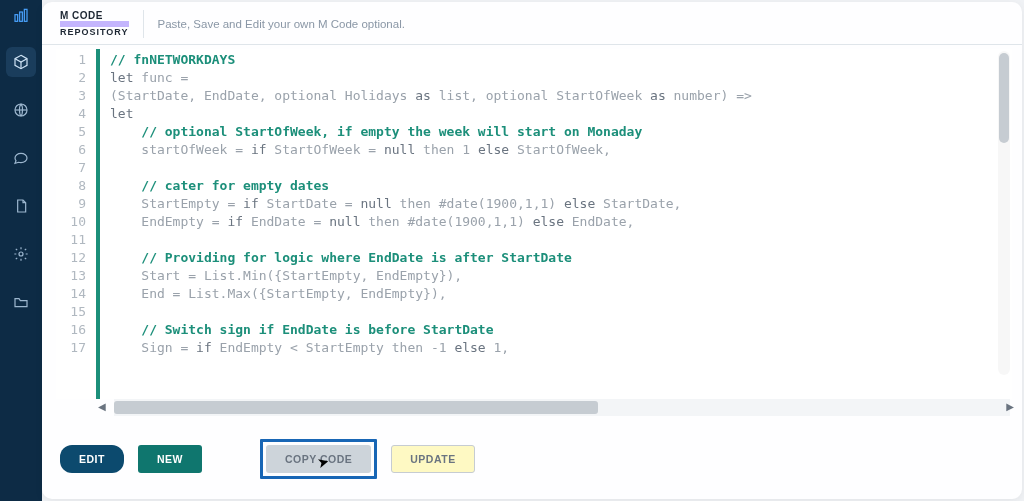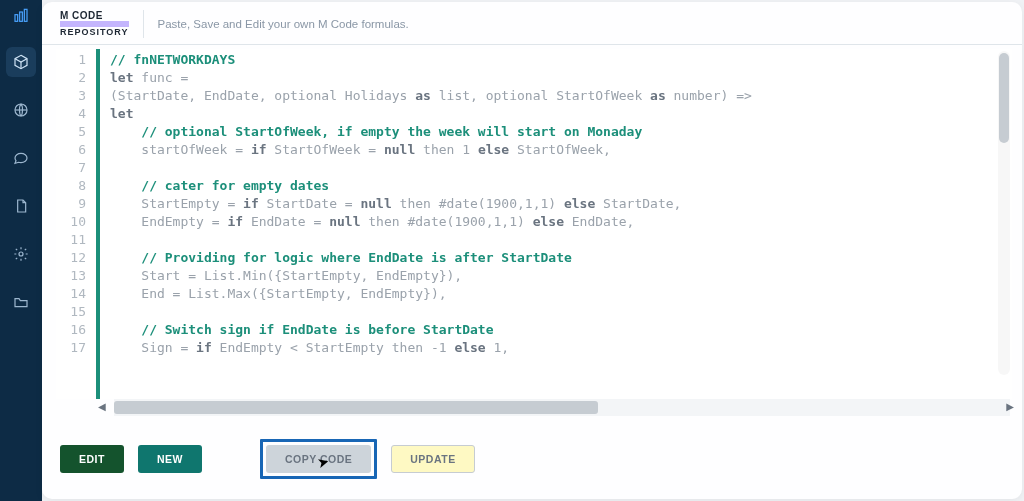--- a/index.html
+++ b/index.html
@@ -22,36 +22,36 @@
   .header .sep { width:1px; height:28px; background:#dfe5ea; }
   .header .tagline { color:#8a97a6; font-size:11.5px; line-height:1.3; }
 
   
   .editor-wrap { flex:1; display:flex; flex-direction:column; padding:4px 10px 0 14px; overflow:hidden; }
   .editor { flex:1; display:flex; font-family: "Consolas","Menlo","Monaco",monospace; font-size:13px; position:relative; overflow:hidden; }
   .gutter { width:44px; text-align:right; color:#b0b8c0; padding:2px 10px 2px 0; user-select:none; border-right:4px solid #1c8f7a; background:#fff;}
   .gutter div { height:18px; line-height:18px; }
   .code { flex:1; padding:2px 8px 2px 10px; background:#fff; color:#9aa2ab; overflow:hidden; white-space:pre; position:relative;}
   .code .line { height:18px; line-height:18px; }
-  .kw { color:#6a7480; font-weight:700; }
+  .kw { color:#6a7480; font-weight:400; }
   .cm { color:#1c8f7a; font-weight:600; }
   .id { color:#9aa2ab; }
 
   .vscroll { position:absolute; right:2px; top:2px; width:12px; height:calc(100% - 26px); background:rgba(0,0,0,0.03); border-radius:6px;}
   .vscroll .thumb { position:absolute; left:1px; right:1px; top:2px; height:90px; background:#c6ccd2; border-radius:5px;}
 
   .hscroll { height:17px; background:#f3f5f7; display:flex; align-items:center; margin:0 2px 4px 58px; position:relative;}
   .hscroll .thumb { height:13px; background:#c6ccd2; border-radius:3px; }
   .hscroll .arrow-left, .hscroll .arrow-right { position:absolute; font-size:10px; color:#6a7480; top:2px;}
   .hscroll .arrow-left{left:-16px;} .hscroll .arrow-right{right:-4px;}
 
   
   .footer { padding:18px 18px 20px; display:flex; gap:14px; align-items:center; border-top:1px solid transparent; }
   .btn { font-size:10.5px; font-weight:700; letter-spacing:0.5px; padding:7px 18px; border-radius:3px; cursor:pointer; border:1px solid transparent; }
-  .btn.green { background:#14532d; color:#fff; }
+  .btn.green { background:#0c4a6e; color:#fff;border-radius:12px; }
   .btn.blue { background:#0f766e; color:#fff; }
   .btn.outline { background:#fef9c3; color:#6a7480; border:1px solid #c6ccd2; }
   .btn.copy { background:#cdd4da; color:#6a7480; }
   .copy-ring { border:3px solid #1866b5; padding:3px; border-radius:1px; position:relative; margin-left:44px;}
   .copy-ring .cursor { position:absolute; left:54%; top:60%; font-size:14px; color:#000; transform:translate(-50%,-50%) rotate(-15deg);}
 </style>
 </head>
 <body>
 
 <div class="app">
@@ -103,21 +103,21 @@
   </div>
 
   <div class="main">
     <div class="header">
       <div class="brand">
         <span class="brand-top">M CODE</span>
         <span class="brand-bot">REPOSITORY</span>
       </div>
       <div class="sep"></div>
       <div class="tagline">
-        <div>Paste, Save and Edit your own M Code formulas.</div>
+        <div>Paste, Save and Edit your own M Code optional.</div>
       </div>
     </div>
 
     <div class="editor-wrap">
       <div class="editor">
         <div class="gutter" id="gutter">
             <div>1</div>
             <div>2</div>
             <div>3</div>
             <div>4</div>

